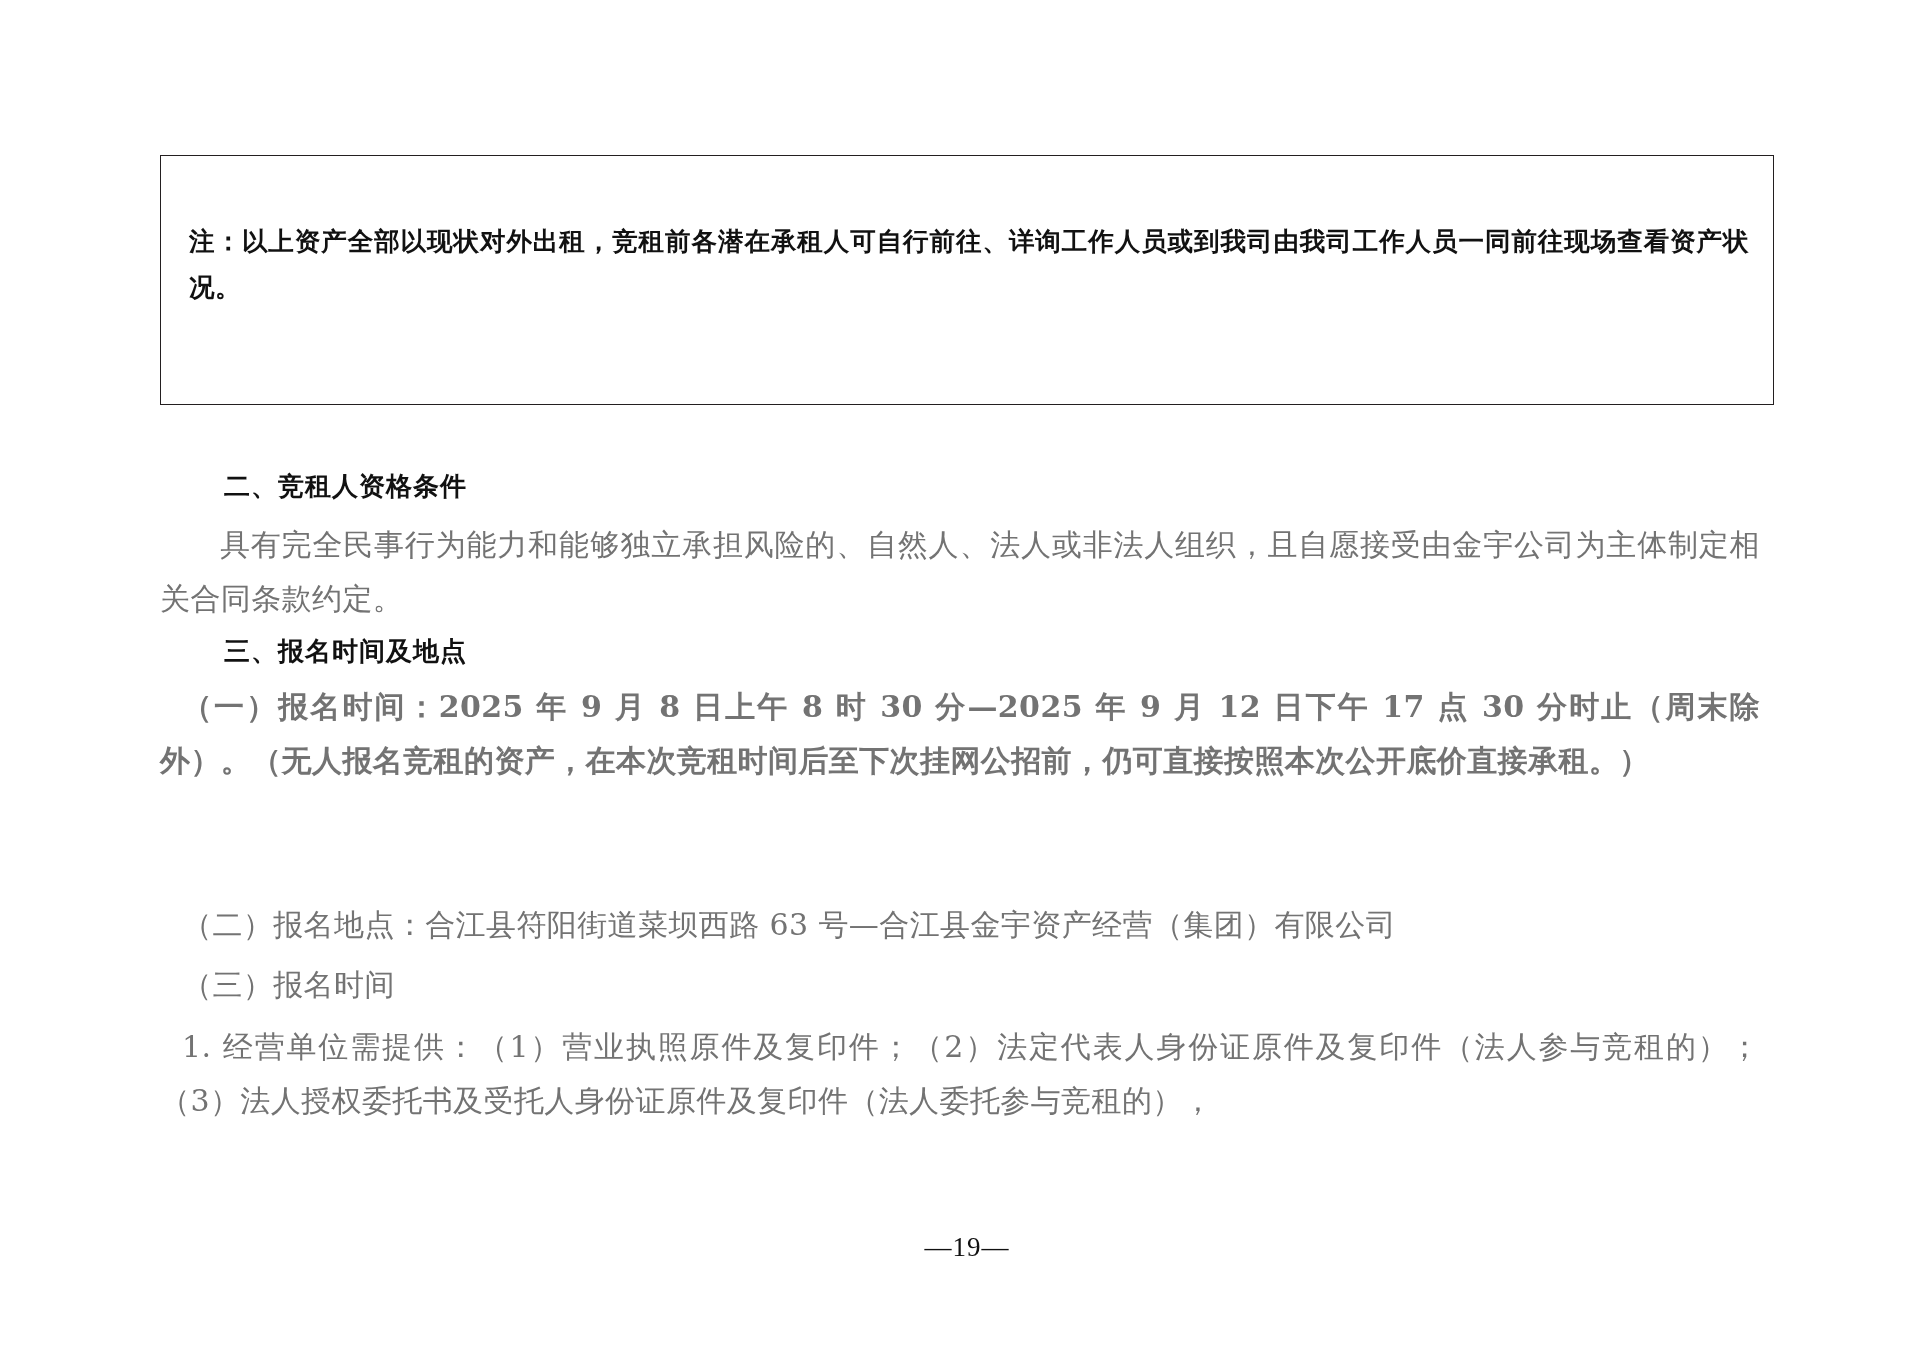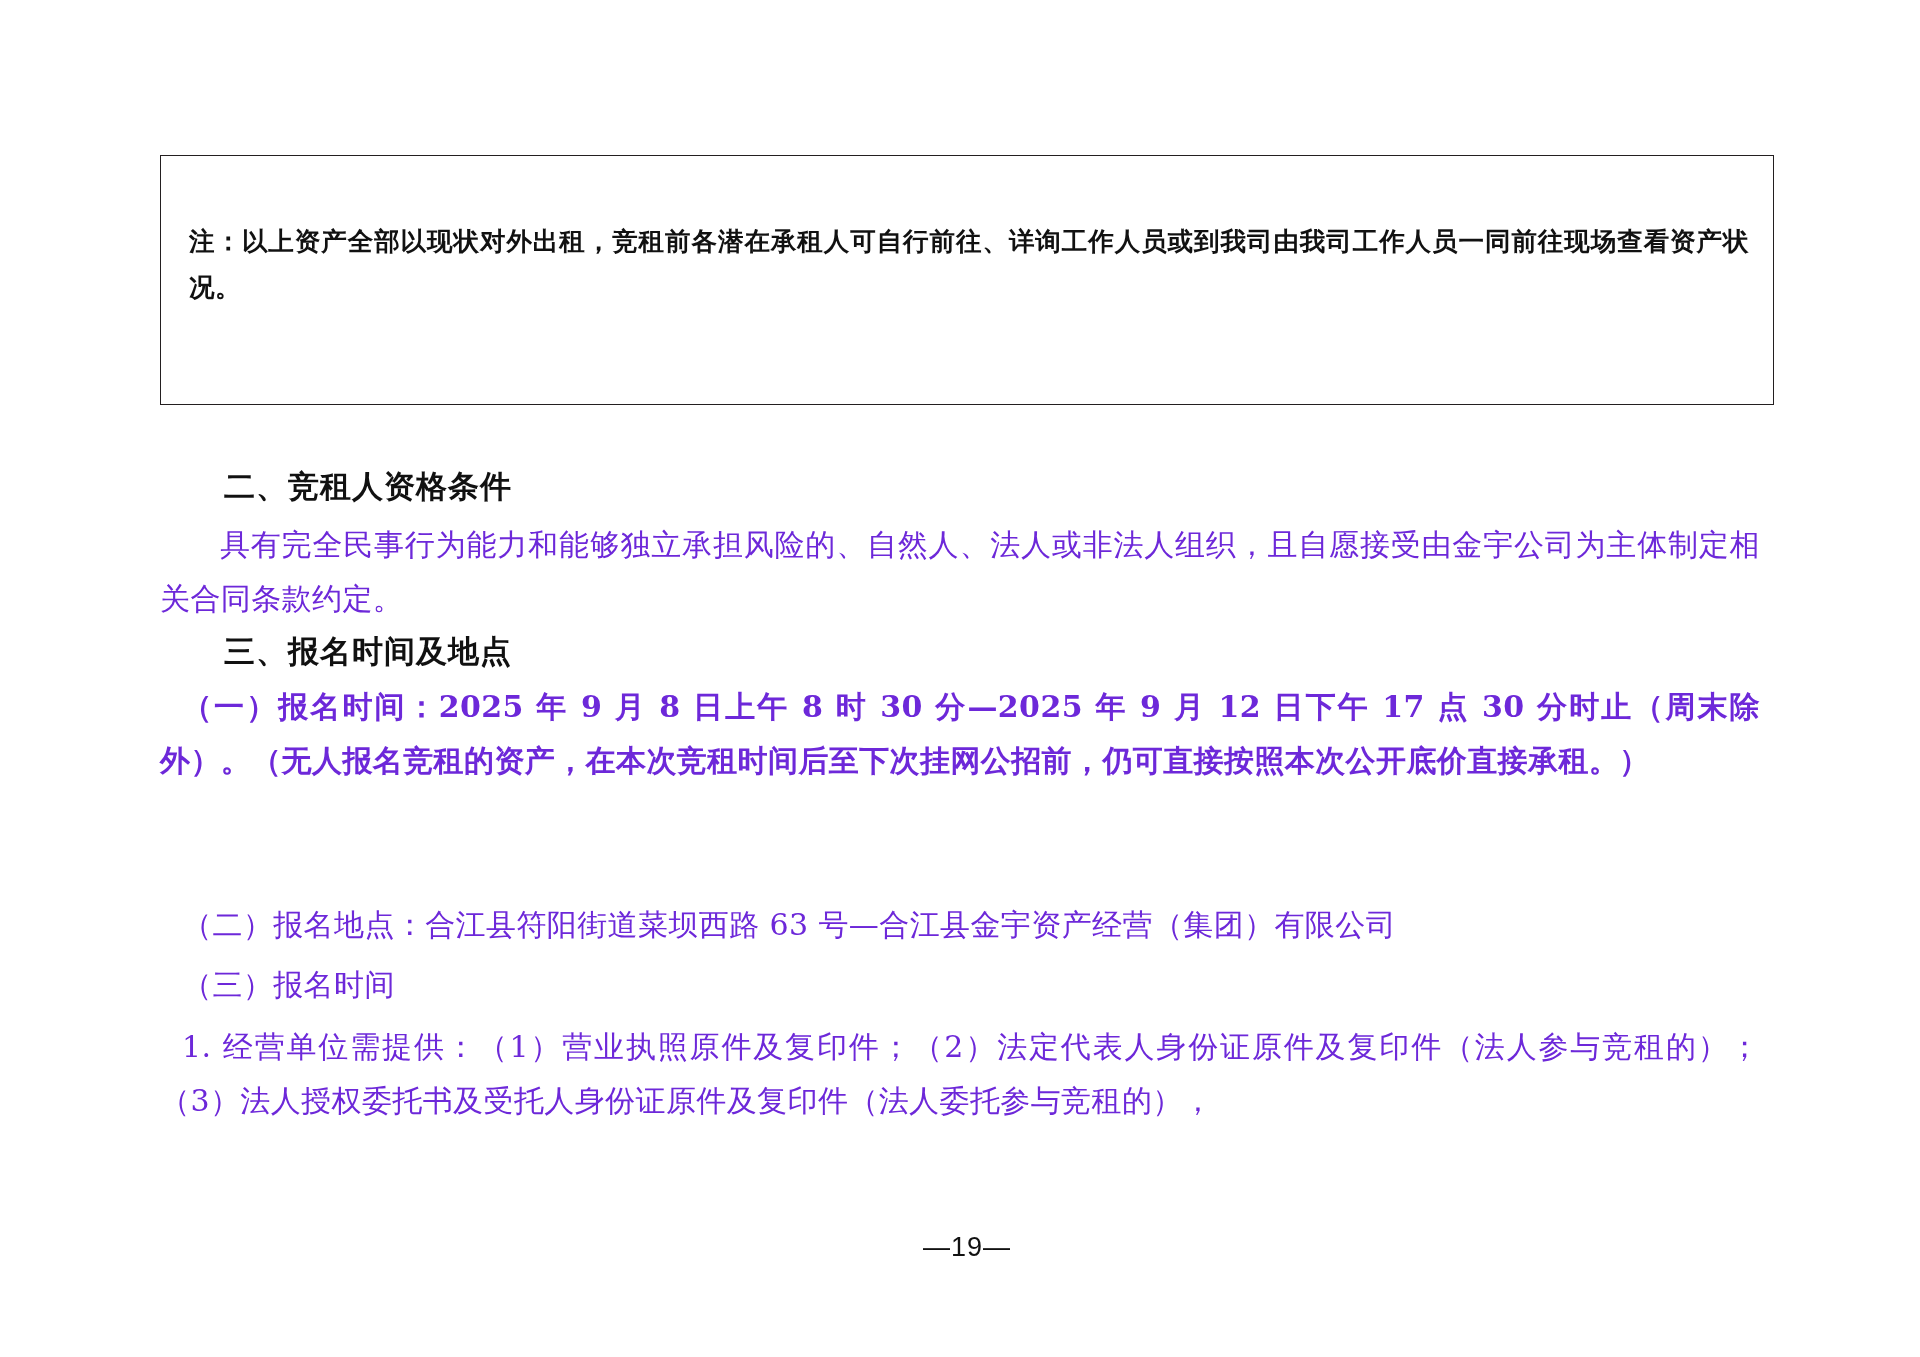--- a/index.html
+++ b/index.html
@@ -55,52 +55,52 @@
   }
 
   
   .section {
     position: absolute;
     width: 1600px;
   }
   .heading {
     font-family: "DejaVu Sans", "Liberation Sans", sans-serif;
     font-weight: bold;
-    font-size: 31px;
+    font-size: 26px;
     line-height: 42px;
     letter-spacing: 1px;
     color: #111;
   }
   .para {
     font-family: "DejaVu Serif", "Liberation Serif", serif;
     font-size: 30px;
     line-height: 54px;
     letter-spacing: 0.4px;
-    color: #6d28d9;
+    color: #737373;
     text-align: justify;
     text-justify: inter-character;
   }
   .indent2 { text-indent: 60px; }
   .indent1 { text-indent: 22px; }
 
   .h-sec2 { left: 0; top: 465px; padding-left: 64px; }
   .p-sec2 { left: 0; top: 518px; width: 1600px; }
   .h-sec3 { left: 0; top: 630px; padding-left: 64px; }
   .p-sec3a { left: 0; top: 680px; width: 1600px; font-weight: bold; }
   .p-sec3b { left: 0; top: 898px; width: 1600px; }
   .p-sec3c { left: 0; top: 958px; width: 1600px; }
   .p-sec3d { left: 0; top: 1020px; width: 1600px; }
 
   .footer {
     position: absolute;
     left: 0;
     top: 1232px;
     width: 1614px;
     text-align: center;
-    font-family: Liberation Sans, sans-serif;
+    font-family: Liberation Serif, serif;
     font-size: 27px;
     color: #111;
     letter-spacing: 1px;
   }
 </style>
 </head>
 <body>
 
 <div class="page">
   <div class="content">

